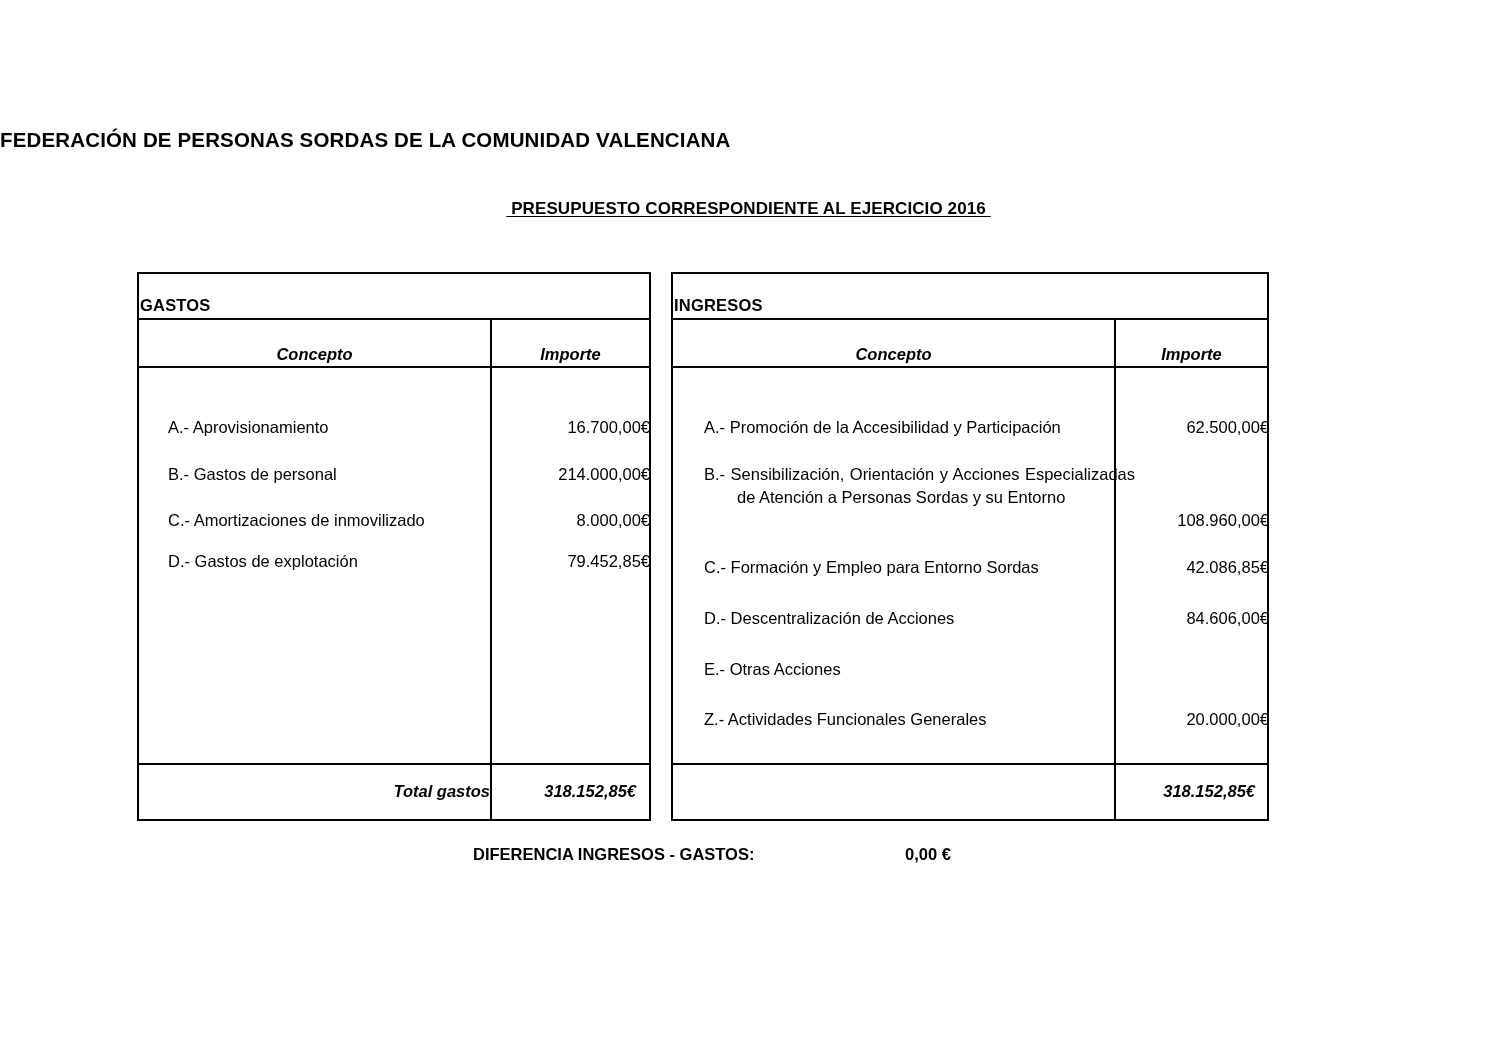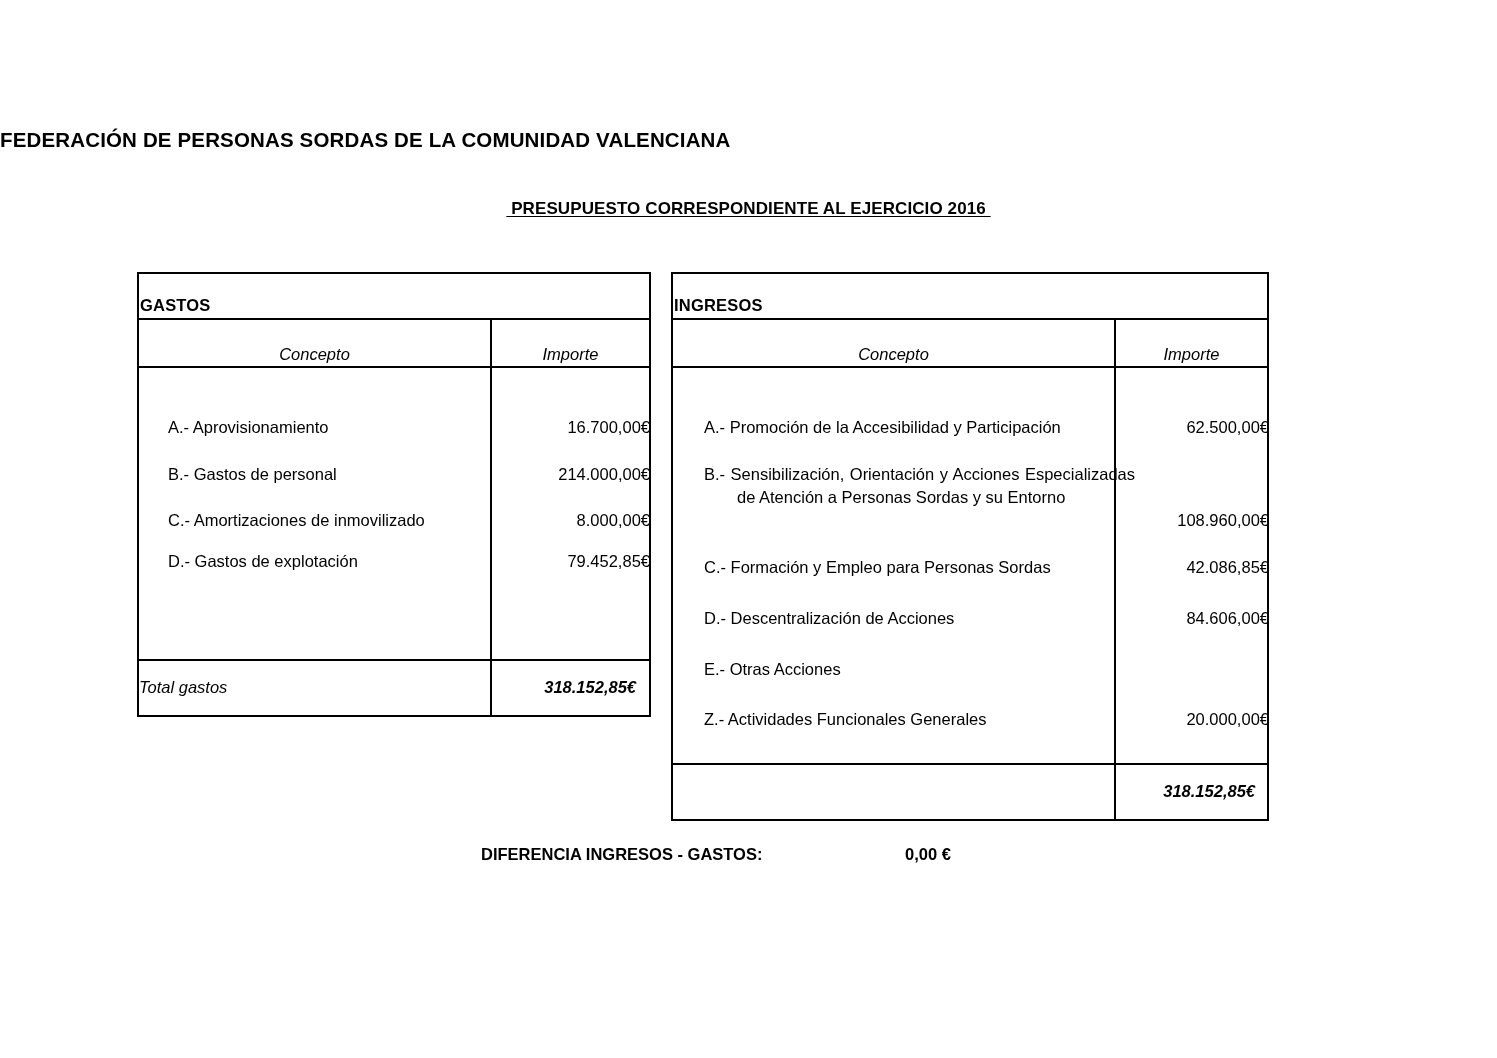--- a/index.html
+++ b/index.html
@@ -47,21 +47,21 @@
   
   .budget-table {
     position: absolute;
     border: 2.5px solid #000;
     box-sizing: border-box;
   }
   #gastos-table {
     left: 137px;
     top: 272px;
     width: 514px;
-    height: 445px;
+    height: 549px;
   }
   #ingresos-table {
     left: 671px;
     top: 272px;
     width: 598px;
     height: 549px;
   }
 
   
   .section-title-row {
@@ -90,21 +90,21 @@
     right: 0;
     top: 46px;
     height: 48px;
     border-bottom: 2.5px solid #000;
     box-sizing: border-box;
   }
   .col-header {
     position: absolute;
     bottom: 2px;
     font-size: 16.5px;
-    font-weight: normal;
+    font-weight: bold;
     font-style: italic;
     text-align: center;
     white-space: nowrap;
   }
 
   
   .col-divider {
     position: absolute;
     top: 46px;
     bottom: 0;
@@ -168,23 +168,23 @@
     right: 0;
     bottom: 0;
     height: 56px;
     border-top: 2.5px solid #000;
     box-sizing: border-box;
   }
   .total-label {
     position: absolute;
     top: 17px;
     font-size: 16.5px;
-    font-weight: normal;
+    font-weight: bold;
     font-style: italic;
-    text-align: left;
+    text-align: right;
     white-space: nowrap;
   }
   .total-value {
     position: absolute;
     top: 17px;
     font-size: 16.5px;
     font-weight: bold;
     font-style: italic;
     text-align: right;
     white-space: nowrap;
@@ -200,21 +200,21 @@
     left: 469px;
     top: 845px;
     width: 700px;
     height: 26px;
     font-size: 16.5px;
     font-weight: bold;
     white-space: nowrap;
   }
   #difference-label {
     position: absolute;
-    left: 12px;
+    left: 4px;
     top: 0;
   }
   #difference-value {
     position: absolute;
     left: 436px;
     top: 0;
   }
 </style>
 </head>
 <body>
@@ -285,21 +285,21 @@
       <div class="li-concept">A.- Promoción de la Accesibilidad y Participación</div>
       <div class="li-amount">62.500,00€</div>
     </div>
 
     <div class="line-item" style="top:95px;left:0;right:0;">
       <div class="li-concept justify hang">B.- Sensibilización, Orientación y Acciones Especializadas de Atención a Personas Sordas y su Entorno</div>
       <div class="li-amount" style="top:46px;">108.960,00€</div>
     </div>
 
     <div class="line-item" style="top:188px;left:0;right:0;">
-      <div class="li-concept">C.- Formación y Empleo para Personas Sordas</div>
+      <div class="li-concept">C.- Formación y Empleo para Entorno Sordas</div>
       <div class="li-amount">42.086,85€</div>
     </div>
 
     <div class="line-item" style="top:239px;left:0;right:0;">
       <div class="li-concept">D.- Descentralización de Acciones</div>
       <div class="li-amount">84.606,00€</div>
     </div>
 
     <div class="line-item" style="top:290px;left:0;right:0;">
       <div class="li-concept">E.- Otras Acciones</div>

